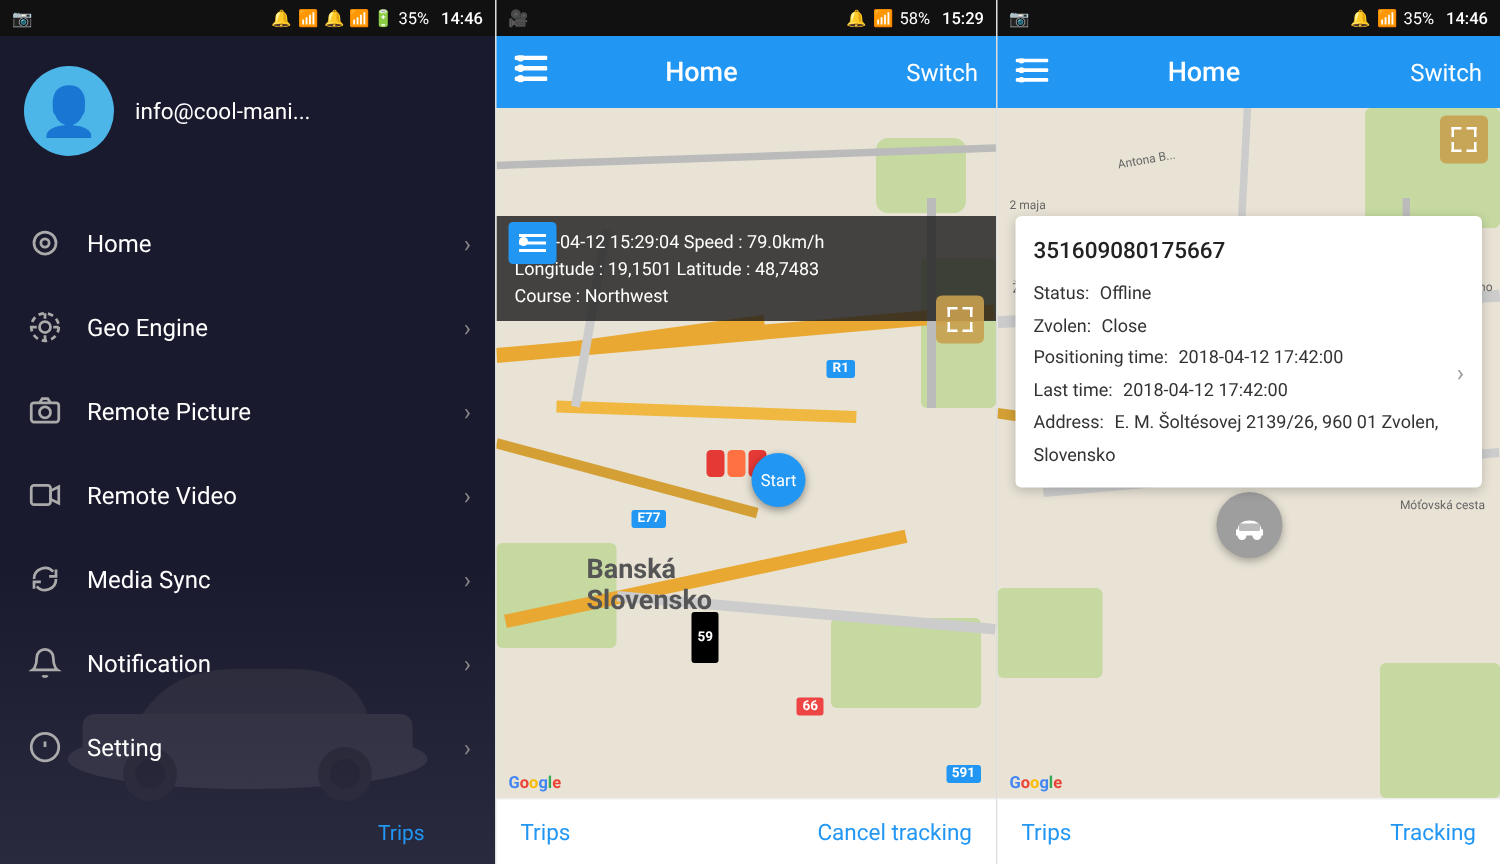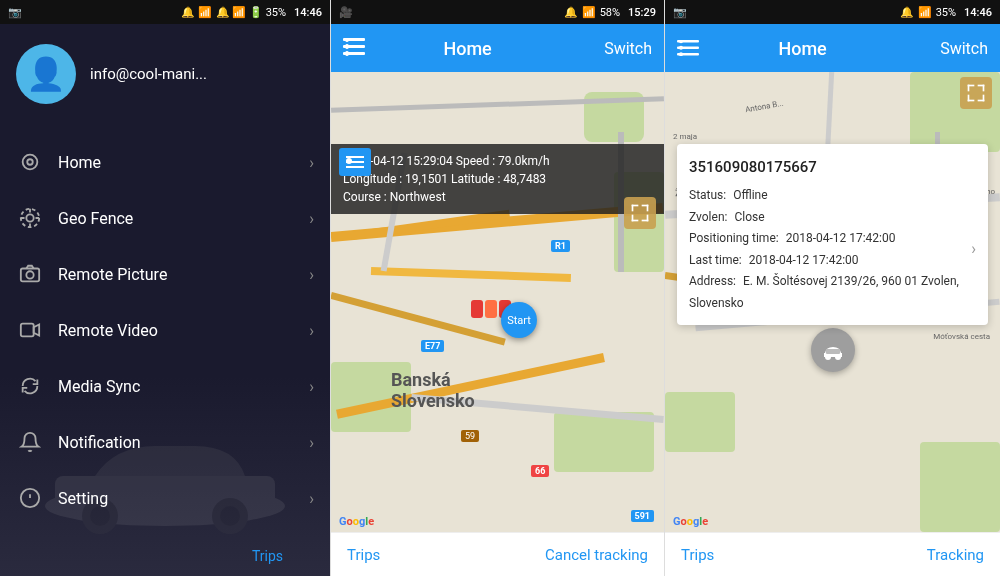--- a/index.html
+++ b/index.html
@@ -365,21 +365,21 @@
       <span class="nav-chevron">›</span>
     </div>
     <div class="nav-item">
       <div class="nav-icon">
         <svg width="22" height="22" viewBox="0 0 24 24" fill="none" stroke="#aaa" stroke-width="2">
           <circle cx="12" cy="12" r="4"></circle>
             <path d="M12 2v4M12 18v4M2 12h4M18 12h4"></path>
           <circle cx="12" cy="12" r="10" stroke-dasharray="4 3"></circle>
         </svg>
       </div>
-      <span class="nav-label">Geo Fence</span>
+      <span class="nav-label">Geo Engine</span>
       <span class="nav-chevron">›</span>
     </div>
     <div class="nav-item">
       <div class="nav-icon">
         <svg width="22" height="22" viewBox="0 0 24 24" fill="none" stroke="#aaa" stroke-width="2">
           <rect x="2" y="6" width="20" height="14" rx="2"></rect>
           <circle cx="12" cy="13" r="4"></circle>
           <path d="M8 6l2-3h4l2 3"></path>
         </svg>
       </div>
@@ -489,21 +489,21 @@
     <div style="position:absolute;top:160px;left:20px;width:160px;height:8px;background:#e8a832;transform:rotate(-8deg);transform-origin:left center;"></div>
     <div style="position:absolute;top:220px;left:0;width:180px;height:7px;background:#d4a035;transform:rotate(15deg);transform-origin:left center;"></div>
     <div style="position:absolute;top:80px;left:60px;width:6px;height:120px;background:#ccc;transform:rotate(10deg)"></div>
     <div style="position:absolute;top:60px;right:40px;width:6px;height:140px;background:#bbb;"></div>
     <div style="position:absolute;top:30px;left:0;right:0;height:5px;background:#bbb;transform:rotate(-2deg)"></div>
     <div style="position:absolute;bottom:170px;left:0;right:60px;height:9px;background:#e8a832;transform:rotate(-12deg);transform-origin:right center;"></div>
     <div style="position:absolute;bottom:120px;right:0;left:80px;height:7px;background:#ccc;transform:rotate(5deg)"></div>
 
     <div style="position:absolute;top:168px;left:220px;background:#2196f3;color:white;font-size:9px;padding:1px 4px;border-radius:2px;font-weight:bold;">R1</div>
     <div style="position:absolute;bottom:180px;left:90px;background:#2196f3;color:white;font-size:9px;padding:1px 4px;border-radius:2px;font-weight:bold;">E77</div>
-    <div style="position:absolute;bottom:90px;left:130px;background:#a16207;color:white;font-size:9px;padding:1px 4px;border-radius:2px;font-weight:normal;">59</div>
+    <div style="position:absolute;bottom:90px;left:130px;background:#000000;color:white;font-size:9px;padding:12px 4px;border-radius:2px;font-weight:bold;">59</div>
     <div style="position:absolute;bottom:55px;left:200px;background:#ef4444;color:white;font-size:9px;padding:1px 4px;border-radius:2px;font-weight:bold;">66</div>
     <div style="position:absolute;bottom:10px;right:10px;background:#2196f3;color:white;font-size:9px;padding:1px 4px;border-radius:2px;font-weight:bold;">591</div>
 
     <div class="map-label-banska">
       <span style="display:block">Banská</span>
       <span style="display:block">Slovensko</span>
     </div>
 
     <div class="marker-start">
       <span>Start</span>

